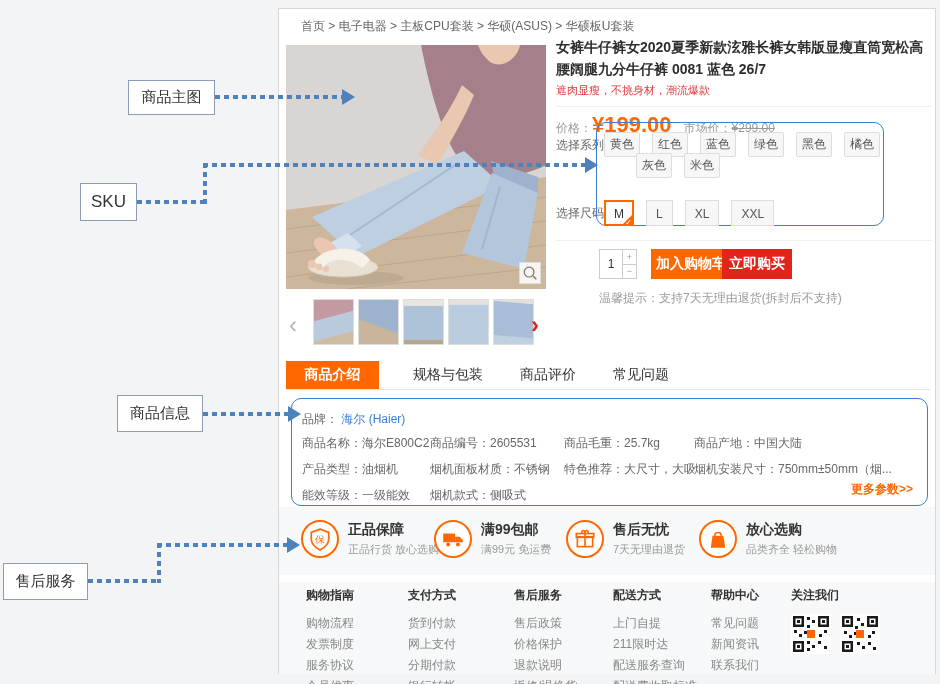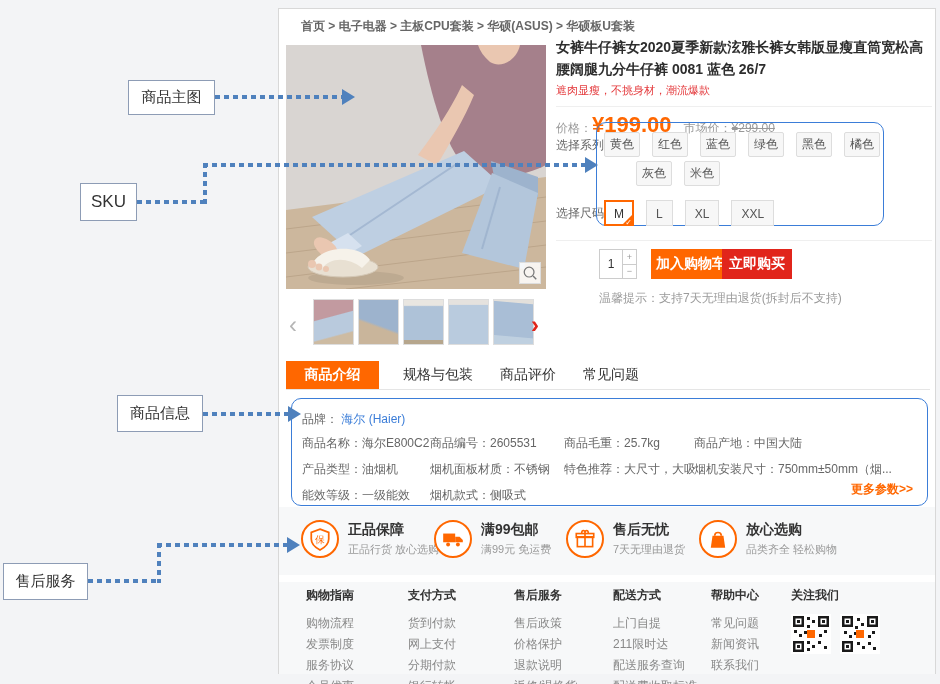--- a/index.html
+++ b/index.html
@@ -1,20 +1,20 @@
 <!DOCTYPE html>
 <html><head>
 <meta charset="utf-8">
 <style>
   html,body{margin:0;padding:0;background:#f3f4f6;font-family:"Liberation Sans","DejaVu Sans",sans-serif;}
   #stage{position:relative;width:940px;height:684px;background:#f3f4f6;overflow:hidden;}
   .abs{position:absolute;}
   
   .panel{position:absolute;left:278px;top:8px;width:658px;height:666px;background:#fff;border:1px solid #d8d8d8;box-sizing:border-box;}
-  .breadcrumb{left:22px;top:9px;font-size:12px;color:#666;font-weight:bold;}
+  .breadcrumb{left:22px;top:9px;font-size:12px;color:#666;}
   
   .main-image{left:7px;top:36px;width:260px;height:244px;overflow:hidden;background:#d9d5d3;}
   .zoom-btn{right:5px;bottom:5px;width:22px;height:22px;background:rgba(255,255,255,.85);border:1px solid #ddd;display:flex;align-items:center;justify-content:center;box-sizing:border-box;}
   
   .thumb-prev{left:10px;top:296px;font-size:24px;color:#b5b5b5;line-height:40px;cursor:pointer;}
   .thumb-next{left:252px;top:296px;font-size:24px;color:#e1251b;font-weight:bold;line-height:40px;cursor:pointer;}
   .thumbs{left:34px;top:290px;display:flex;gap:4px;}
   .thumb{width:41px;height:46px;border:1px solid #ddd;box-sizing:border-box;}
   .t1{background:linear-gradient(165deg,#c29aa0 0 38%,#b9cadd 40% 75%,#cdbba2 78%);}
   .t2{background:linear-gradient(200deg,#9db3cd 0 55%,#c9b59b 60%);}
@@ -44,21 +44,21 @@
   .qty-col{width:13px;display:flex;flex-direction:column;}
   .qty-btn{flex:1;font-size:9px;color:#999;display:flex;align-items:center;justify-content:center;cursor:pointer;}
   .qty-btn.up{border-bottom:1px solid #ccc;}
   .btn{height:30px;display:flex;align-items:center;justify-content:center;color:#fff;font-size:14px;font-weight:bold;cursor:pointer;}
   .btn-cart{left:360px;top:240px;width:80px;background:#ff6700;margin-left:12px;}
   .btn-buy{left:443px;top:240px;width:70px;background:#e1251b;}
   .tip{left:320px;top:281px;font-size:12px;color:#9b9b9b;}
   
   .tabbar{left:7px;top:352px;width:644px;height:28px;border-bottom:1px solid #e5e5e5;display:flex;align-items:center;}
   .tab-active{width:93px;height:28px;background:#ff6700;color:#fff;font-size:14px;font-weight:bold;display:flex;align-items:center;justify-content:center;cursor:pointer;}
-  .tab{margin-left:21px;font-size:14px;color:#333;cursor:pointer;padding:0 3px;}
+  .tab{margin-left:31px;font-size:14px;color:#333;cursor:pointer;padding:0 3px;}
   
   .info-box{left:12px;top:389px;width:637px;height:108px;border:1px solid #3b7dd8;border-radius:10px;box-sizing:border-box;background:#fff;}
   .brand-row{position:absolute;left:10px;top:12px;font-size:12px;color:#666;}
   .brand-link{color:#3b7dd8;cursor:pointer;}
   .info-grid{position:absolute;left:10px;top:36px;right:8px;display:grid;grid-template-columns:128px 134px 130px 1fr;row-gap:9px;font-size:12px;color:#666;white-space:nowrap;}
   .info-cell{overflow:hidden;}
   .more-link{position:absolute;right:14px;bottom:7px;font-size:12px;color:#ff6700;font-weight:bold;cursor:pointer;}
   
   .band{left:0;right:0;background:#f7f8f9;}
   .svc{display:flex;gap:9px;align-items:center;top:511px;}
@@ -143,21 +143,21 @@
     <div class="abs sel-label" style="left:277px;top:196px;">选择尺码：</div>
     <div class="abs sku-box"></div>
     <div class="abs swatch-row" style="left:325px;top:123px;">
       <span class="swatch">黄色</span>
       <span class="swatch">红色</span>
       <span class="swatch">蓝色</span>
       <span class="swatch">绿色</span>
       <span class="swatch">黑色</span>
       <span class="swatch">橘色</span>
     </div>
-    <div class="abs swatch-row" style="left:325px;top:152px;padding-left:32px;">
+    <div class="abs swatch-row" style="left:325px;top:144px;padding-left:32px;">
       <span class="swatch">灰色</span>
       <span class="swatch">米色</span>
     </div>
     <div class="abs size-row" style="left:325px;top:191px;">
       <span class="size sel"><span>M</span><span class="corner"></span><span class="check">✓</span></span>
       <span class="size">L</span>
       <span class="size">XL</span>
       <span class="size">XXL</span>
     </div>
 

